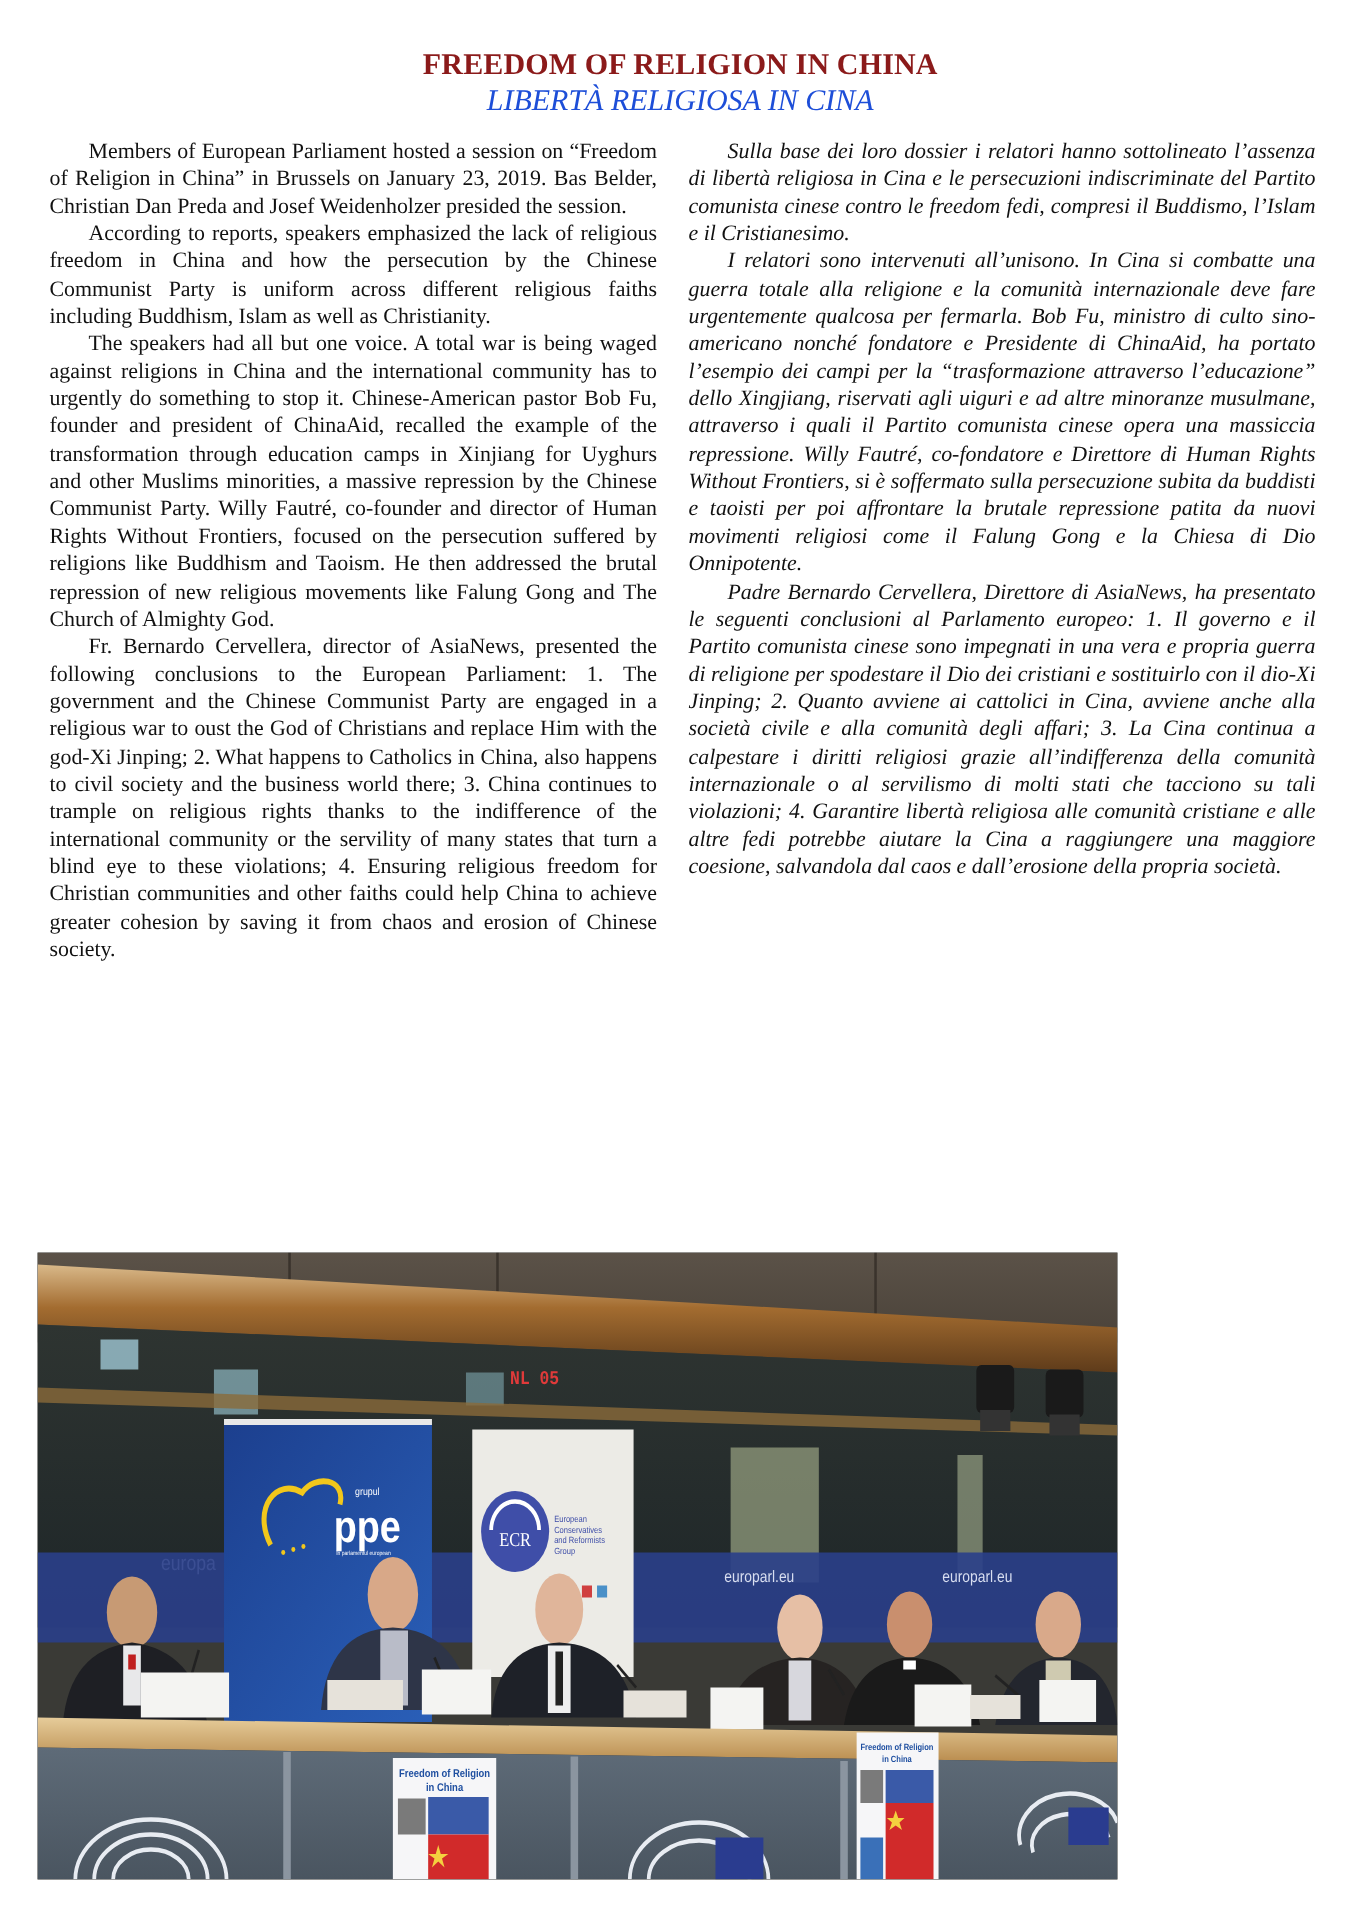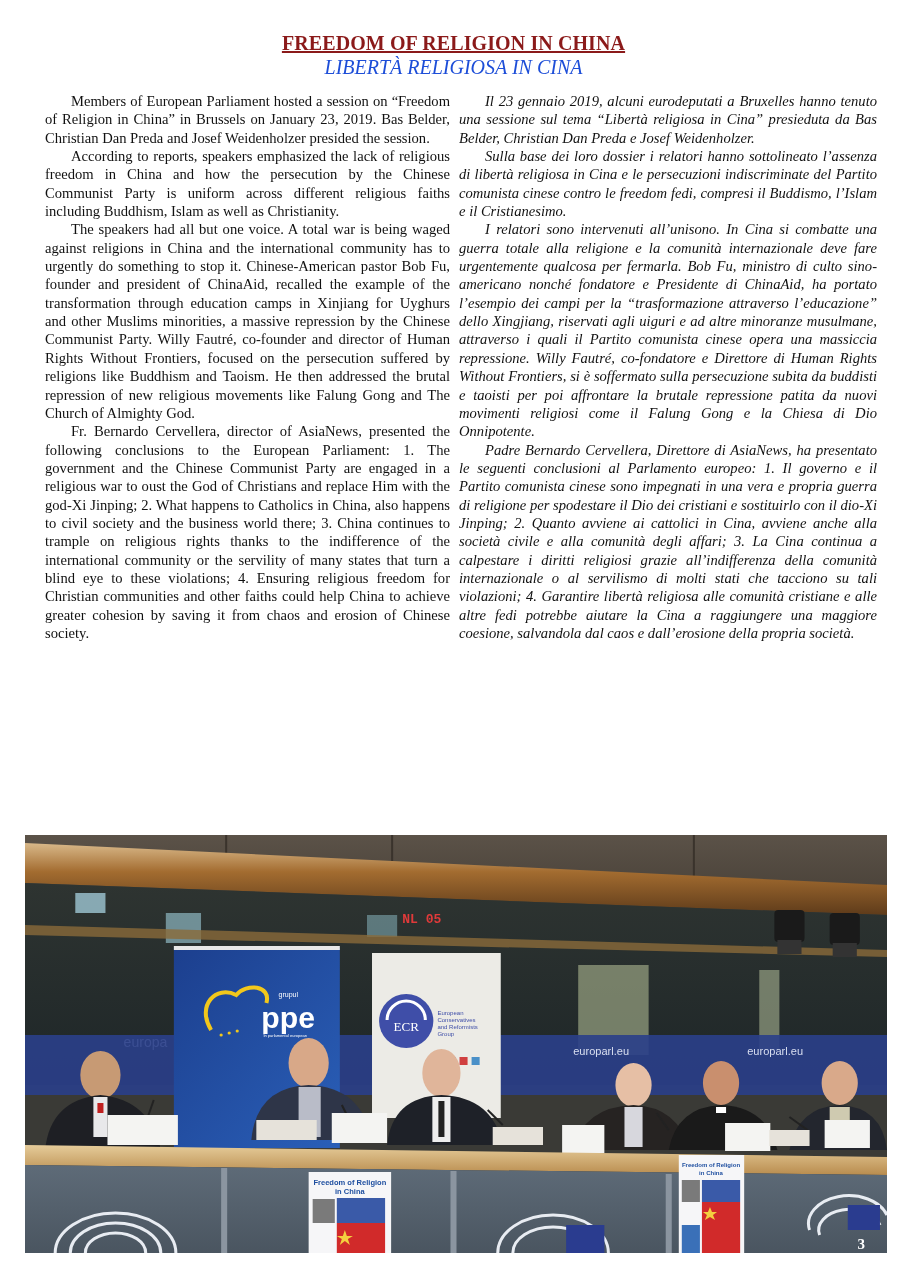--- a/index.html
+++ b/index.html
@@ -1,26 +1,26 @@
 <!DOCTYPE html>
 <html><head>
   <meta charset="utf-8">
   <style>
     html, body { margin: 0; padding: 0; background: #ffffff; }
     body { width: 907px; height: 1280px; position: relative; overflow: hidden;
            font-family: "Liberation Serif", "DejaVu Serif", serif; color: #111; }
     .title-block { position: absolute; top: 31px; left: 0; width: 907px; text-align: center; }
-    .title-en { font-weight: bold; font-size: 20px; line-height: 24px; color: #8b1a1a; letter-spacing: 0.1px; text-decoration: underline; }
+    .title-en { font-weight: bold; font-size: 20px; line-height: 24px; color: #8b1a1a; letter-spacing: 0.1px; }
     .title-it { font-style: italic; font-size: 20px; line-height: 24px; color: #1d4ed8; }
     .col { position: absolute; top: 92px; font-size: 14.6px; line-height: 18.35px; text-align: justify; }
     .col p { margin: 0; text-indent: 26px; hyphens: manual; }
-    .col-en { left: 33px; width: 405px; margin-left: 12px; }
+    .col-en { left: 33px; width: 405px; }
     .col-it { left: 459px; width: 418px; font-style: italic; }
 
-    .photo { position: absolute; left: 25px; top: 835px; width: 862px; height: 418px; overflow: hidden;
+    .photo { position: absolute; left: 25px; top: 835px; width: 720px; height: 418px; overflow: hidden;
              background: #3a3a36; }
     .photo svg { display: block; width: 100%; height: 100%; }
     .page-number { position: absolute; right: 42px; top: 1236px; color: #fff; font-weight: bold;
                    font-size: 15px; font-family: "Liberation Serif", serif; }
   </style>
 </head>
 <body>
 
 <div class="title-block">
   <div class="title-en">FREEDOM OF RELIGION IN CHINA</div>
@@ -28,21 +28,20 @@
 </div>
 
 <div class="col col-en">
   <p>Members of European Parliament hosted a session on “Freedom of Religion in China” in Brussels on January 23, 2019. Bas Belder, Christian Dan Preda and Josef Weidenhol­zer presided the session.</p>
   <p>According to reports, speakers emphasized the lack of religious freedom in China and how the persecution by the Chinese Communist Party is uniform across different reli­gious faiths including Buddhism, Islam as well as Christian­ity.</p>
   <p>The speakers had all but one voice. A total war is being waged against religions in China and the international com­munity has to urgently do something to stop it. Chinese-American pastor Bob Fu, founder and president of Chi­naAid, recalled the example of the transformation through education camps in Xinjiang for Uyghurs and other Muslims minorities, a massive repression by the Chinese Communist Party. Willy Fautré, co-founder and director of Human Rights Without Frontiers, focused on the persecution suf­fered by religions like Buddhism and Taoism. He then ad­dressed the brutal repression of new religious movements like Falung Gong and The Church of Almighty God.</p>
   <p>Fr. Bernardo Cervellera, director of AsiaNews, presented the following conclusions to the European Parliament: 1. The government and the Chinese Communist Party are en­gaged in a religious war to oust the God of Christians and replace Him with the god-Xi Jinping; 2. What happens to Catholics in China, also happens to civil society and the business world there; 3. China continues to trample on reli­gious rights thanks to the indifference of the international community or the servility of many states that turn a blind eye to these violations; 4. Ensuring religious freedom for Christian communities and other faiths could help China to achieve greater cohesion by saving it from chaos and erosion of Chinese society.</p>
 </div>
 
 <div class="col col-it">
-  <p>Il 23 gennaio 2019, alcuni eurodeputati a Bruxelles hanno tenuto una sessione sul tema “Libertà religiosa in Cina” presieduta da Bas Belder, Christian Dan Preda e Josef Weidenholzer.</p>
   <p>Sulla base dei loro dossier i relatori hanno sottolineato l’assenza di libertà religiosa in Cina e le persecuzioni indiscriminate del Partito comunista cinese contro le freedom fedi, compresi il Buddismo, l’Islam e il Cristianesimo.</p>
   <p>I relatori sono intervenuti all’unisono. In Cina si combatte una guerra totale alla religione e la comunità internazionale deve fare urgentemente qualcosa per fermarla. Bob Fu, ministro di culto sino-americano nonché fondatore e Presidente di ChinaAid, ha portato l’esempio dei campi per la “trasformazione attraverso l’educazione” dello Xingjiang, riservati agli uiguri e ad altre minoranze musulmane, attraverso i quali il Partito comunista cinese opera una massiccia repressione. Willy Fautré, co-fondatore e Direttore di Human Rights Without Frontiers, si è soffermato sulla persecuzione subita da buddisti e taoisti per poi affrontare la brutale repressione patita da nuovi movimenti religiosi come il Falung Gong e la Chiesa di Dio Onnipotente.</p>
   <p>Padre Bernardo Cervellera, Direttore di AsiaNews, ha presentato le seguenti conclusioni al Parlamento europeo: 1. Il governo e il Partito comunista cinese sono impegnati in una vera e propria guerra di religione per spodestare il Dio dei cristiani e sostituirlo con il dio-Xi Jinping; 2. Quanto avviene ai cattolici in Cina, avviene anche alla società civile e alla comunità degli affari; 3. La Cina continua a calpestare i diritti religiosi grazie all’indifferenza della comunità internazionale o al servilismo di molti stati che tacciono su tali violazioni; 4. Garantire libertà religiosa alle comunità cristiane e alle altre fedi potrebbe aiutare la Cina a raggiungere una maggiore coesione, salvandola dal caos e dall’erosione della propria società.</p>
 </div>
 
 <div class="photo">
   <svg viewBox="0 0 857 418" preserveAspectRatio="none" xmlns="http://www.w3.org/2000/svg">
     <defs>
       <linearGradient id="ceil" x1="0" y1="0" x2="0" y2="1">
         <stop offset="0" stop-color="#5b5248"></stop>

